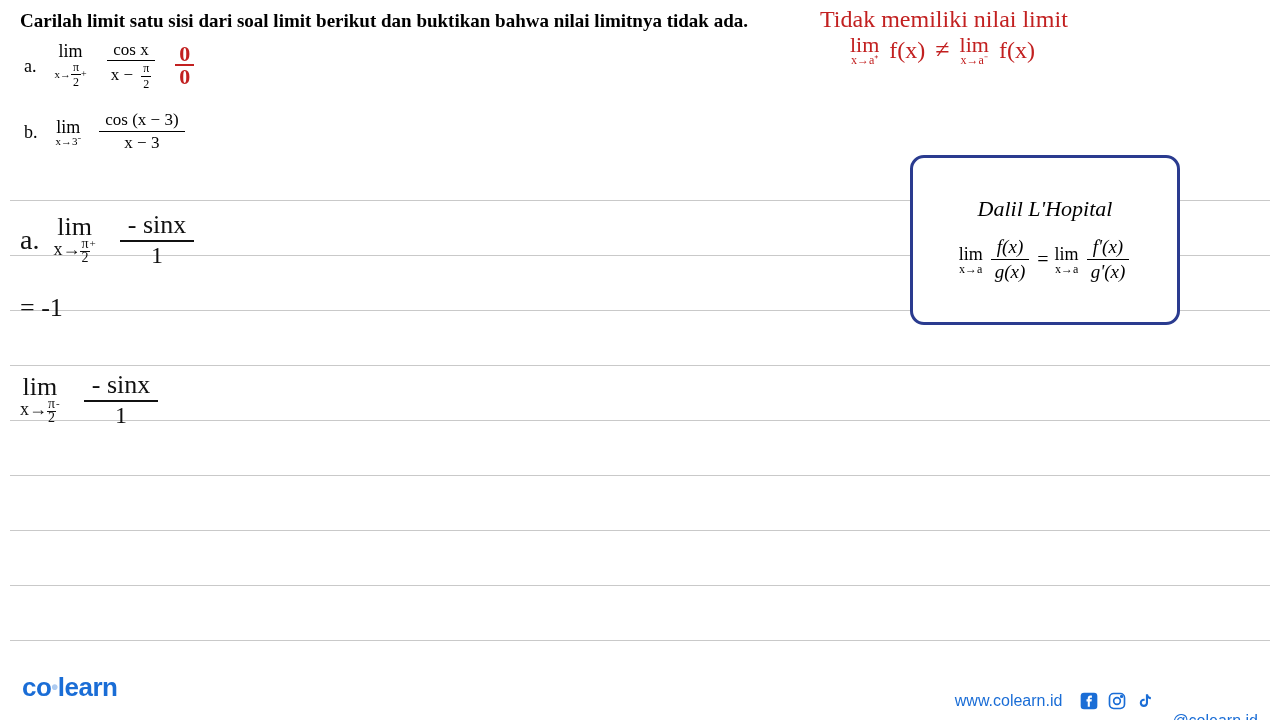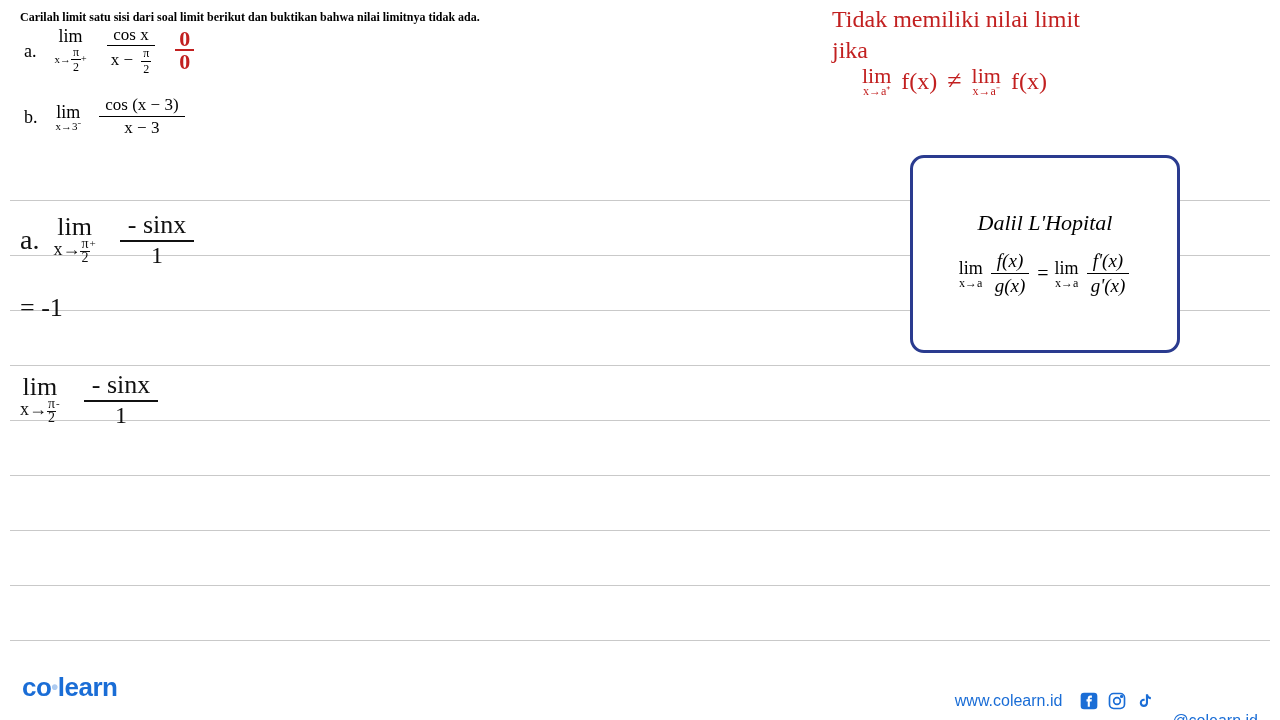--- a/index.html
+++ b/index.html
@@ -11,22 +11,23 @@
       position: relative;
       overflow: hidden;
     }
     .page {
       position: relative;
       width: 100%;
       height: 100%;
       padding: 10px 20px 0 20px;
     }
     .question-text {
-      font-size: 12px;
+      font-size: 19px;
       font-weight: bold;
+      margin-bottom: 8px;
     }
     .problem-row {
       display: flex;
       align-items: center;
       gap: 18px;
       margin-bottom: 12px;
       padding-left: 4px;
     }
     .plabel { font-size: 18px; align-self:center; }
     .math-limit {
@@ -63,21 +64,21 @@
       left: 0; right: 0; top: 200px; bottom: 60px;
     }
     .ruled-line {
       position:absolute; left:10px; right:10px; height:1px; background:#c9c9c9;
     }
     .lhopital-box {
       position: absolute;
       right: 100px;
       top: 155px;
       width: 270px;
-      height: 198px;
+      height: 170px;
       border: 3px solid #2a3b8f;
       border-radius: 14px;
       background: #fff;
       display: flex;
       flex-direction: column;
       align-items: center;
       justify-content: center;
       gap: 14px;
       padding: 10px;
       z-index: 5;
@@ -149,23 +150,22 @@
     <span class="math-limit">
       <span class="lim">lim</span>
       <span class="sub">x→3⁻</span>
     </span>
     <span class="frac">
       <span class="num">cos (x − 3)</span>
       <span class="den">x − 3</span>
     </span>
   </div>
 
-  <div class="hand-red" style="top:6px; right:28px; width:420px;margin-left:44px;">
+  <div class="hand-red" style="top:6px; right:40px; width:420px;margin-left:44px;">
     <div>Tidak memiliki nilai limit</div>
-    <div style="margin-top:4px;">jika</div>
     <div style="display:flex; align-items:center; gap:10px; margin-top:2px; padding-left:30px;">
       <span class="limblock">
         <span class="ltop" style="font-size:22px;">lim</span>
         <span class="lbot">x→a⁺</span>
       </span>
       <span style="font-size:24px;">f(x)</span>
       <span style="font-size:26px;">≠</span>
       <span class="limblock">
         <span class="ltop" style="font-size:22px;">lim</span>
         <span class="lbot">x→a⁻</span>

